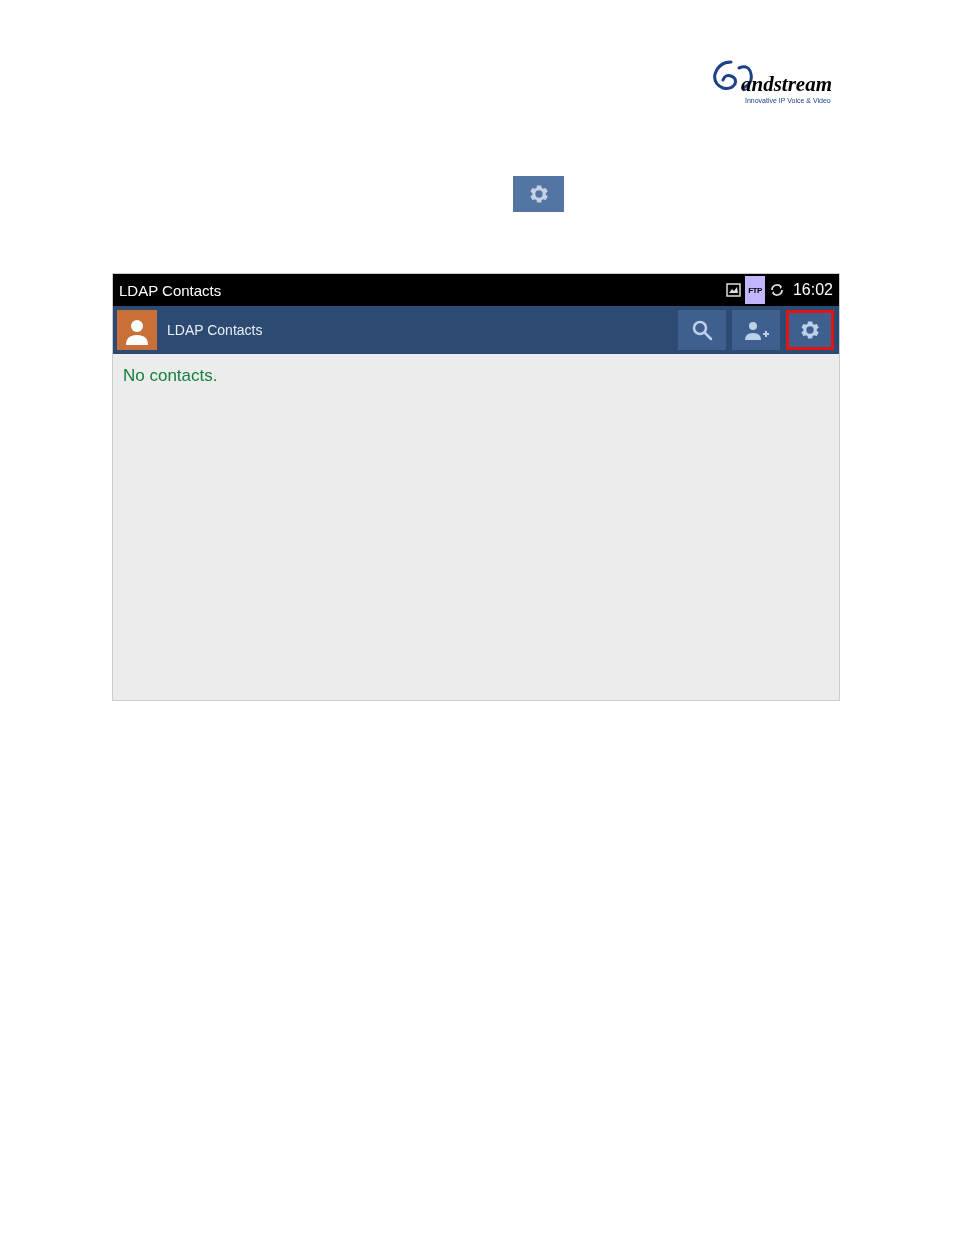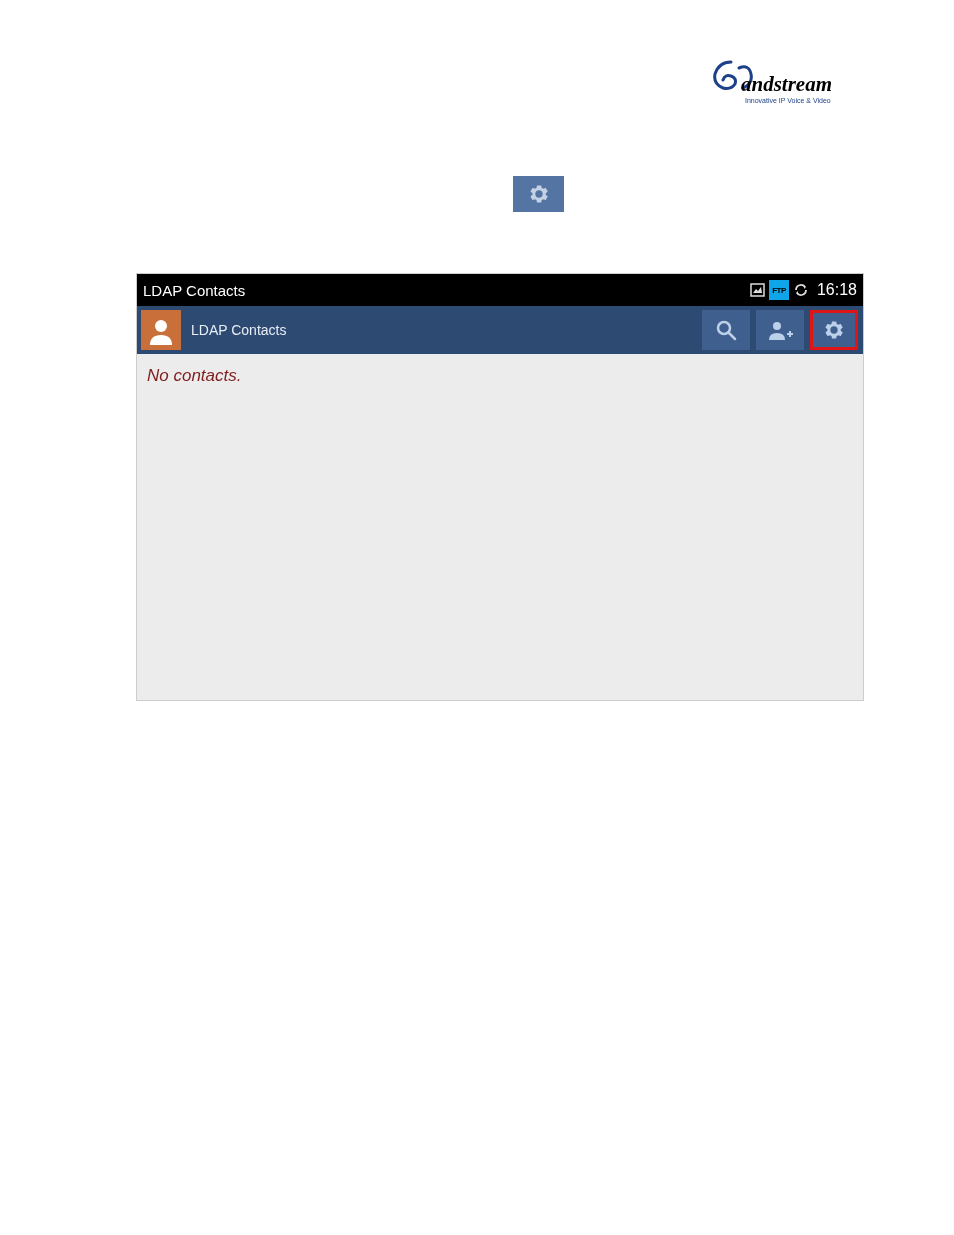--- a/index.html
+++ b/index.html
@@ -50,21 +50,20 @@
       justify-content: center;
     }
     .screenshot-container {
       position: absolute;
       top: 273px;
       left: 112px;
       width: 728px;
       height: 428px;
       background: #ececec;
       border: 1px solid #ccc;
-      margin-left: 24px;
     }
     .status-bar {
       height: 32px;
       background: #000;
       color: #fff;
       display: flex;
       align-items: center;
       padding: 0 6px;
       font-size: 15px;
     }
@@ -116,31 +115,30 @@
       display: flex;
       align-items: center;
       justify-content: center;
       cursor: pointer;
     }
     .action-btn.highlighted {
       border: 3px solid #e01515;
     }
     .content-area {
       padding: 12px 10px;
-      color: #7f1d1d;
+      color: #15803d;
       font-size: 17px;
-      font-style: italic;
     }
     .ftp-badge {
       display: inline-flex;
       align-items: center;
       justify-content: center;
       width: 20px;
-      height: 20px;
-      background: #0ea5e9;
+      height: 28px;
+      background: #c4b5fd;
       color: #000;
       font-size: 8px;
       font-weight: bold;
       letter-spacing: -0.5px;
     }
   </style>
 </head>
 <body>
 
 <div class="logo-area">
@@ -165,21 +163,21 @@
       <svg width="15" height="14" viewBox="0 0 15 14">
         <rect x="1" y="1" width="13" height="12" fill="none" stroke="#ddd" stroke-width="1.5"></rect>
         <polygon points="3,10 6,6 8,8 11,4 12,10" fill="#ddd"></polygon>
       </svg>
       <span class="ftp-badge">FTP</span>
       <svg width="16" height="16" viewBox="0 0 16 16">
         <path fill="none" stroke="#ddd" stroke-width="1.8" d="M 3 8 A 5 5 0 0 1 12 5 M 13 8 A 5 5 0 0 1 4 11"></path>
         <polygon points="11,3 13,5 11,7" fill="#ddd"></polygon>
         <polygon points="5,13 3,11 5,9" fill="#ddd"></polygon>
       </svg>
-      <span class="status-time">16:18</span>
+      <span class="status-time">16:02</span>
     </div>
   </div>
 
   <div class="toolbar">
     <div class="contact-avatar-box">
       <svg width="30" height="30" viewBox="0 0 30 30">
         <circle cx="15" cy="11" r="6" fill="#fff"></circle>
         <path d="M 4 30 Q 4 20 15 20 Q 26 20 26 30 Z" fill="#fff"></path>
       </svg>
     </div>

